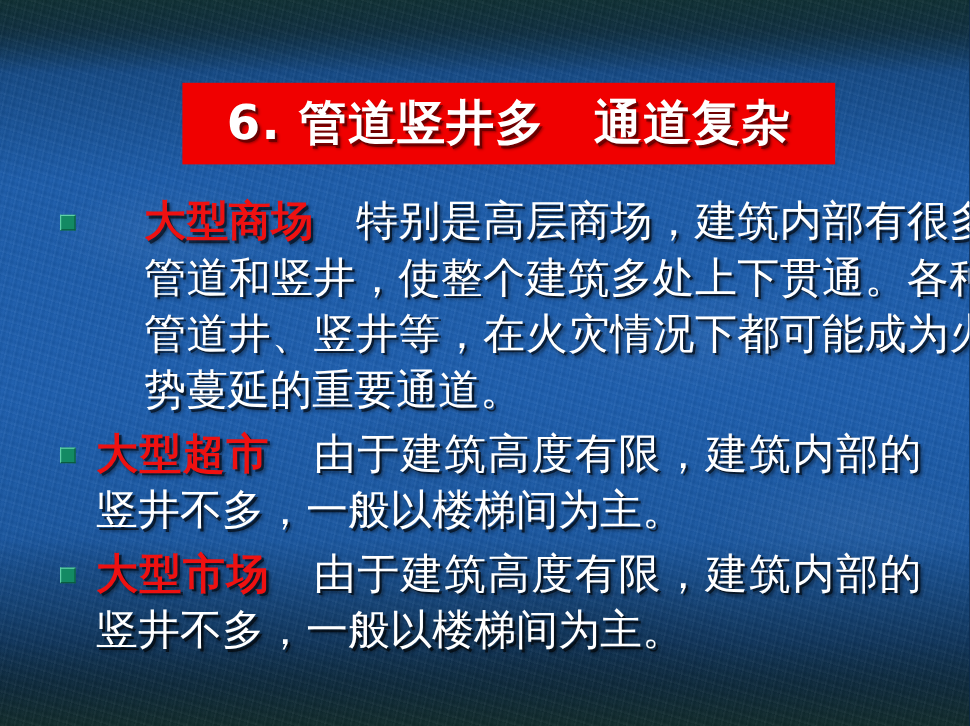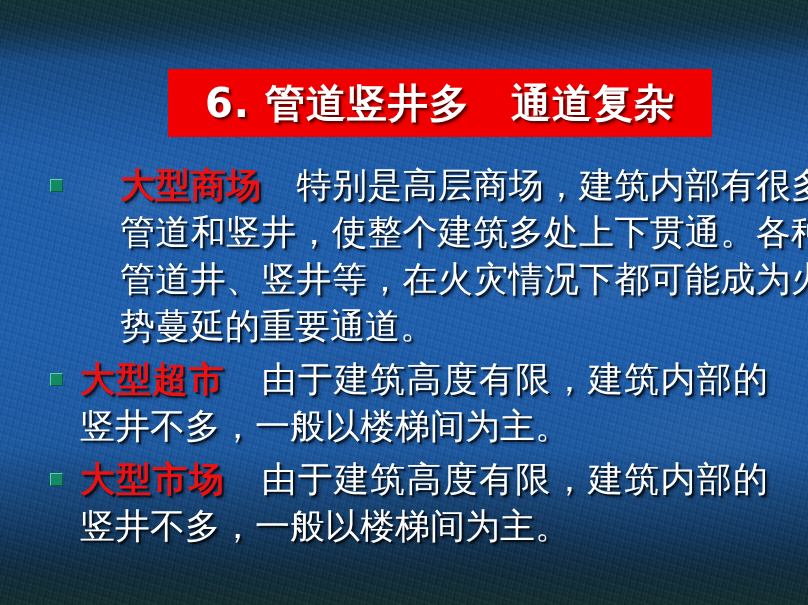--- a/index.html
+++ b/index.html
@@ -58,21 +58,21 @@
         #1d5eae 330px,
         #1a57a0 450px,
         #10375f 530px,
         #0a2742 570px,
         #082134 605px);
   }
 
   
   #title-banner {
     position: absolute;
-    left: 168px;
+    left: 152px;
     top: 69px;
     width: 544px;
     height: 68px;
     background: #f00000;
     display: flex;
     align-items: center;
     justify-content: center;
   }
 
   #title-text {

